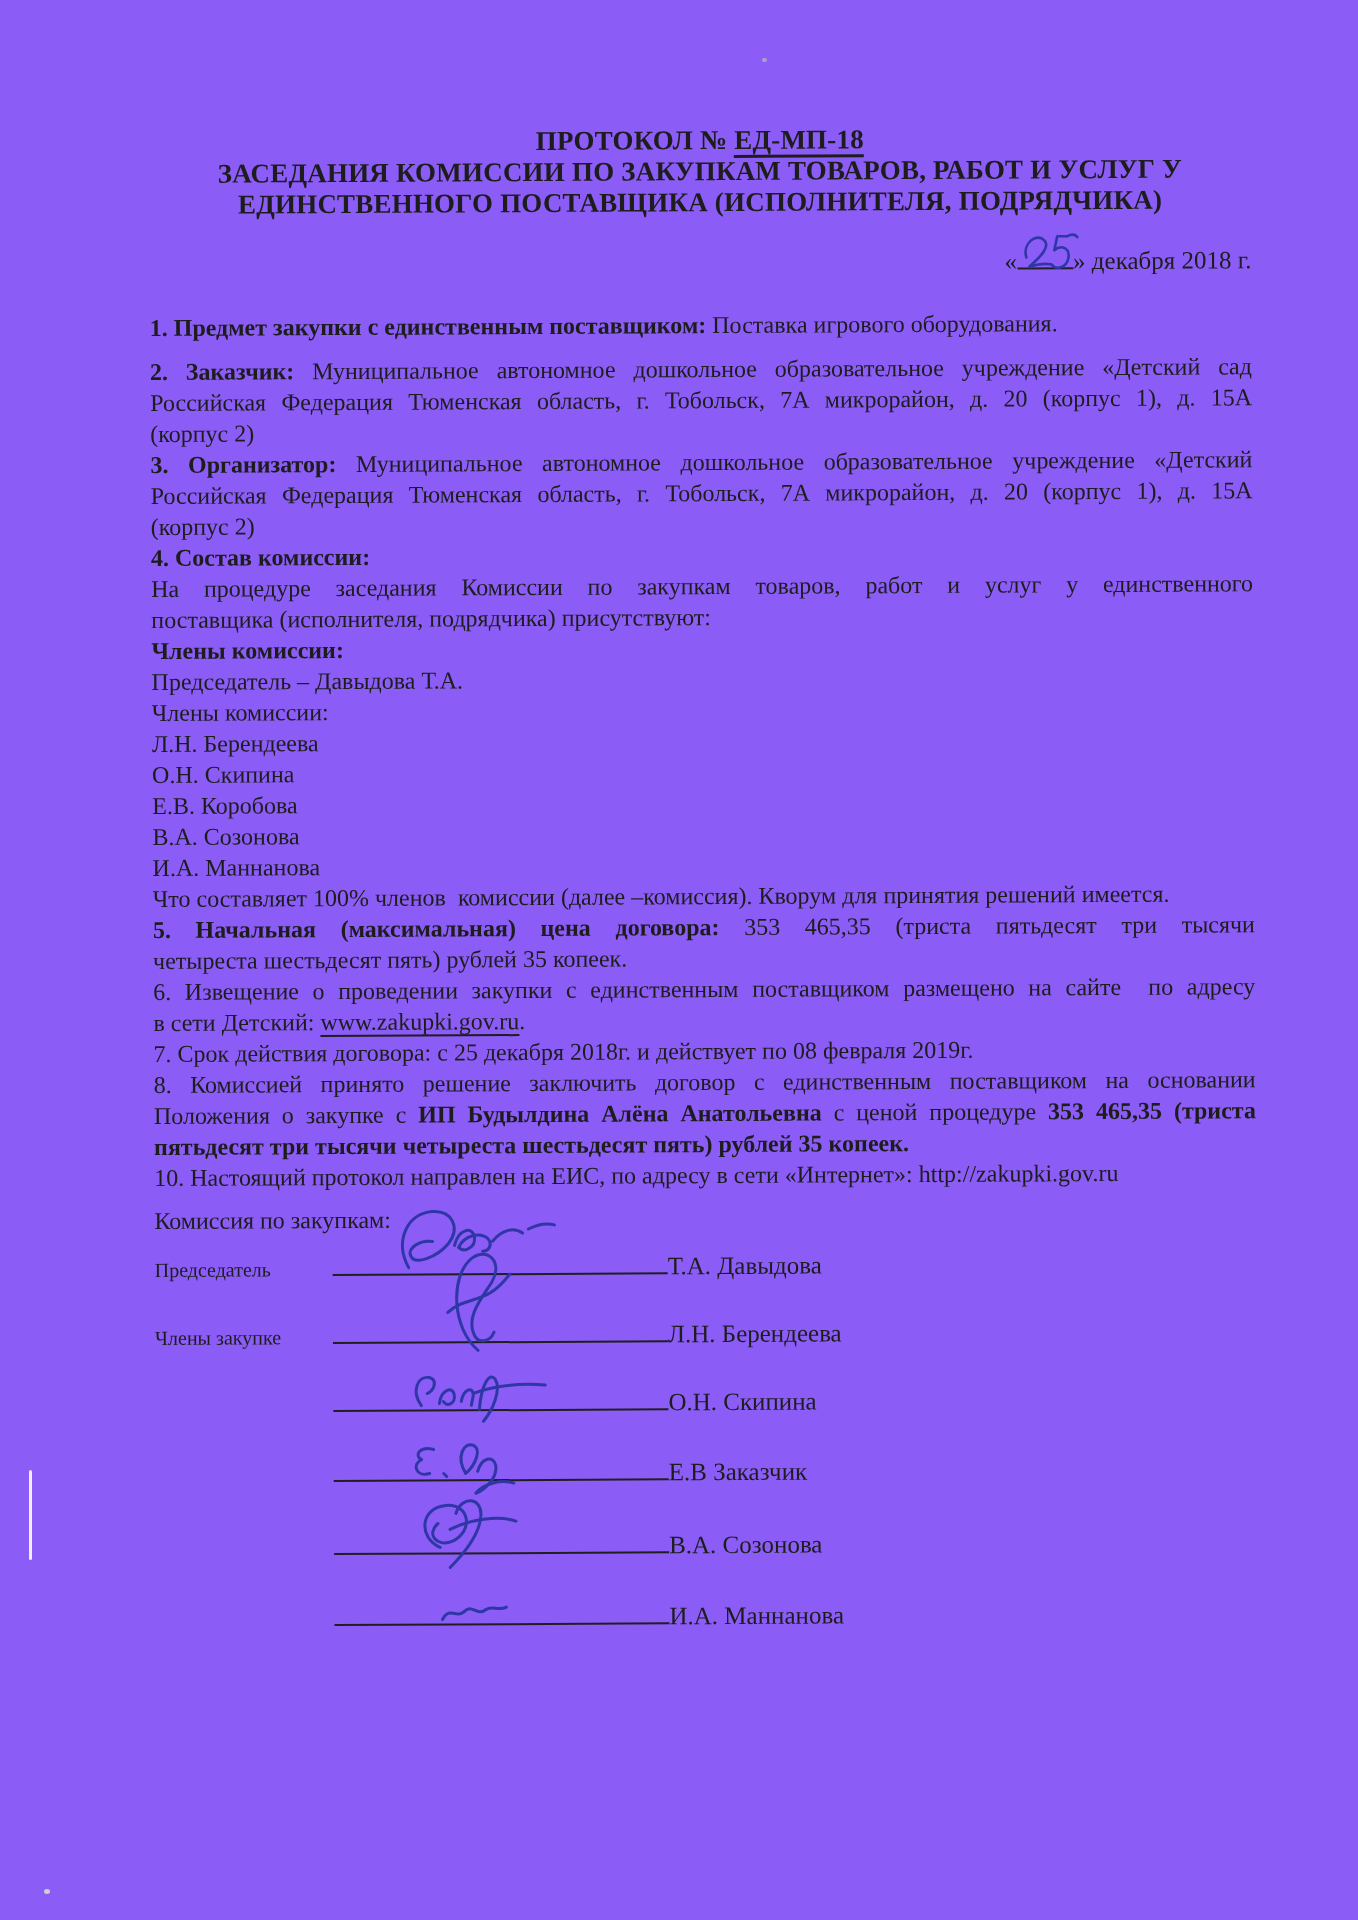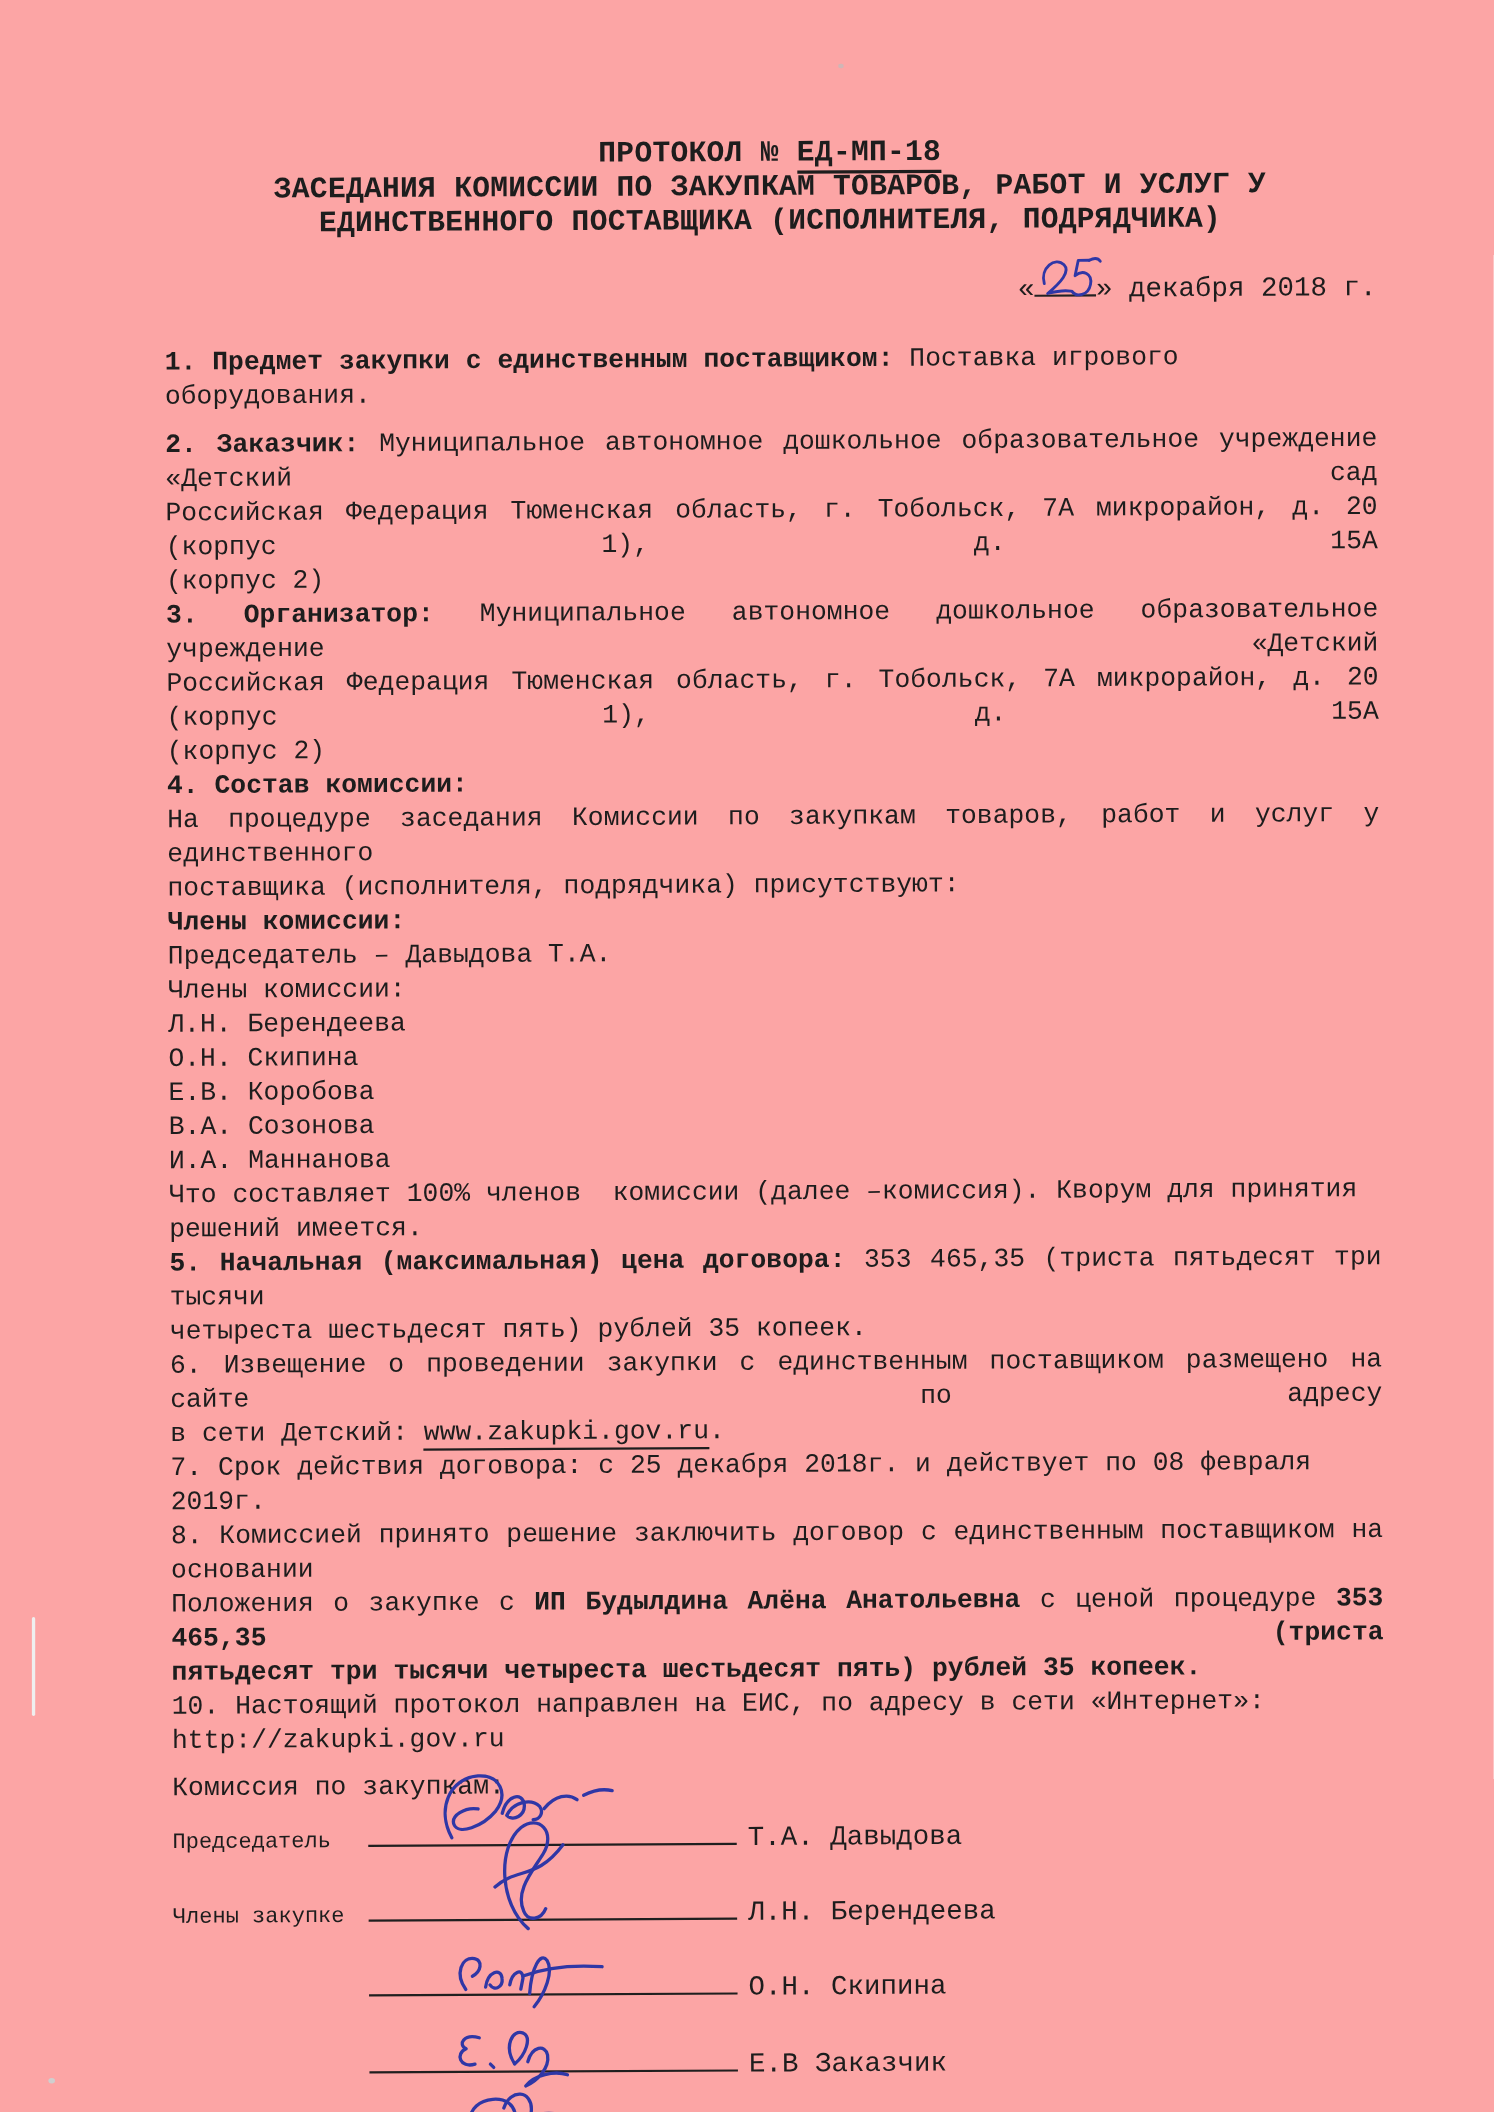--- a/index.html
+++ b/index.html
@@ -1,19 +1,19 @@
 <!DOCTYPE html>
 <html><head>
 <meta charset="utf-8">
 <style>
   html,body { margin:0; padding:0; background:#ffffff; }
   .page {
     position:relative; width:1358px; height:1920px;
-    background:#fca5a5; overflow:hidden;
-    font-family:Liberation Mono, monospace;
+    background:#8b5cf6; overflow:hidden;
+    font-family:Liberation Serif, serif;
     color:#1d1d1d;
   }
   .doc {
     position:absolute; left:148px; top:0; width:1102px;
     transform:rotate(-0.3deg); transform-origin:0 0;
   }
   
   .title { padding-top:128px; text-align:center; font-weight:bold; font-size:27px; line-height:31px; letter-spacing:0.2px; }
   .uline { border-bottom:3px solid #1d1d1d; padding-bottom:0px; }
   
@@ -29,21 +29,21 @@
   .url { border-bottom:2px solid #1d1d1d; }
   
   .sigblock { font-size:24px; line-height:31px; }
   .sigheading { margin-top:12px; }
   .sigrow { position:relative; height:44px; white-space:nowrap; }
   .r1 { margin-top:16px; } .r2 { margin-top:24px; } .r3 { margin-top:24px; }
   .r4 { margin-top:26px; } .r5 { margin-top:29px; } .r6 { margin-top:27px; }
   .slabel { display:inline-block; width:178px; font-size:20px; }
   .sline  { display:inline-block; width:335px; border-bottom:2px solid #1f1f1f; position:relative; }
   .sline svg { position:absolute; overflow:visible; }
-  .sname  { margin-left:10px; font-size:25px; }
+  .sname  { font-size:25px; }
   .ink { color:#2f37a6; }
   .sig path, .day path { fill:none; stroke:currentColor; stroke-linecap:round; stroke-linejoin:round; }
   .sig path { stroke-width:3; }
   .day path { stroke-width:2.6; }
   
   .speck { position:absolute; border-radius:50%; }
   .speck1 { left:762px; top:58px;  width:5px; height:4px; background:#bdbdbd; opacity:.7; }
   .speck2 { left:44px;  top:1889px; width:6px; height:5px; background:#cfcfcf; }
   .smudge { position:absolute; left:29px; top:1470px; width:3px; height:90px; background:#efefef; border-radius:2px; }
 </style>

